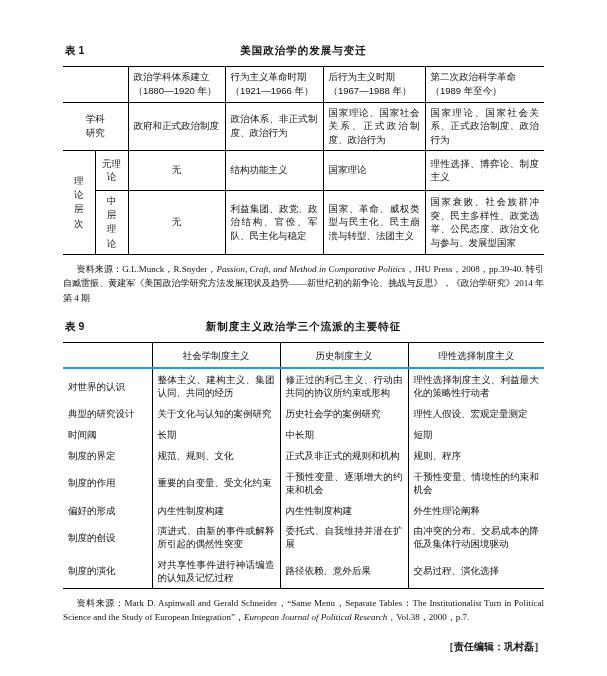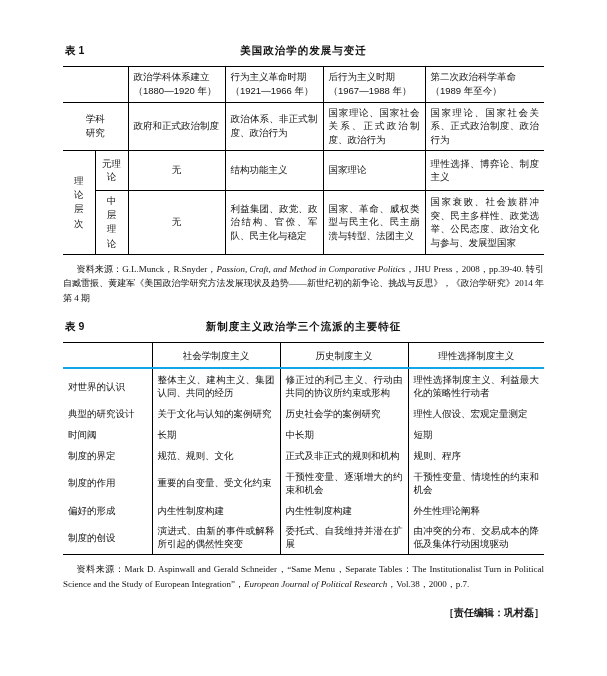--- a/index.html
+++ b/index.html
@@ -192,20 +192,26 @@
       <td>内生性制度构建</td>
       <td>内生性制度构建</td>
       <td>外生性理论阐释</td>
     </tr>
     <tr class="body-row">
       <td>制度的创设</td>
       <td>演进式、由新的事件或解释所引起的偶然性突变</td>
       <td>委托式、自我维持并潜在扩展</td>
       <td>由冲突的分布、交易成本的降低及集体行动困境驱动</td>
     </tr>
+    <tr class="body-row">
+      <td>制度的演化</td>
+      <td>对共享性事件进行神话编造的认知及记忆过程</td>
+      <td>路径依赖、意外后果</td>
+      <td>交易过程、演化选择</td>
+    </tr>
   </tbody>
     </table>
 
   <div class="source">
     <span>资料来源：Mark D. Aspinwall and Gerald Schneider，“Same Menu，Separate Tables：The Institutionalist Turn in Political Science and the Study of European Integration”，</span><span class="it">European Journal of Political Research</span><span>，Vol.38，2000，p.7.</span>
   </div>
 
   <div class="editor-line">［责任编辑：巩村磊］</div>
 
 </div>

